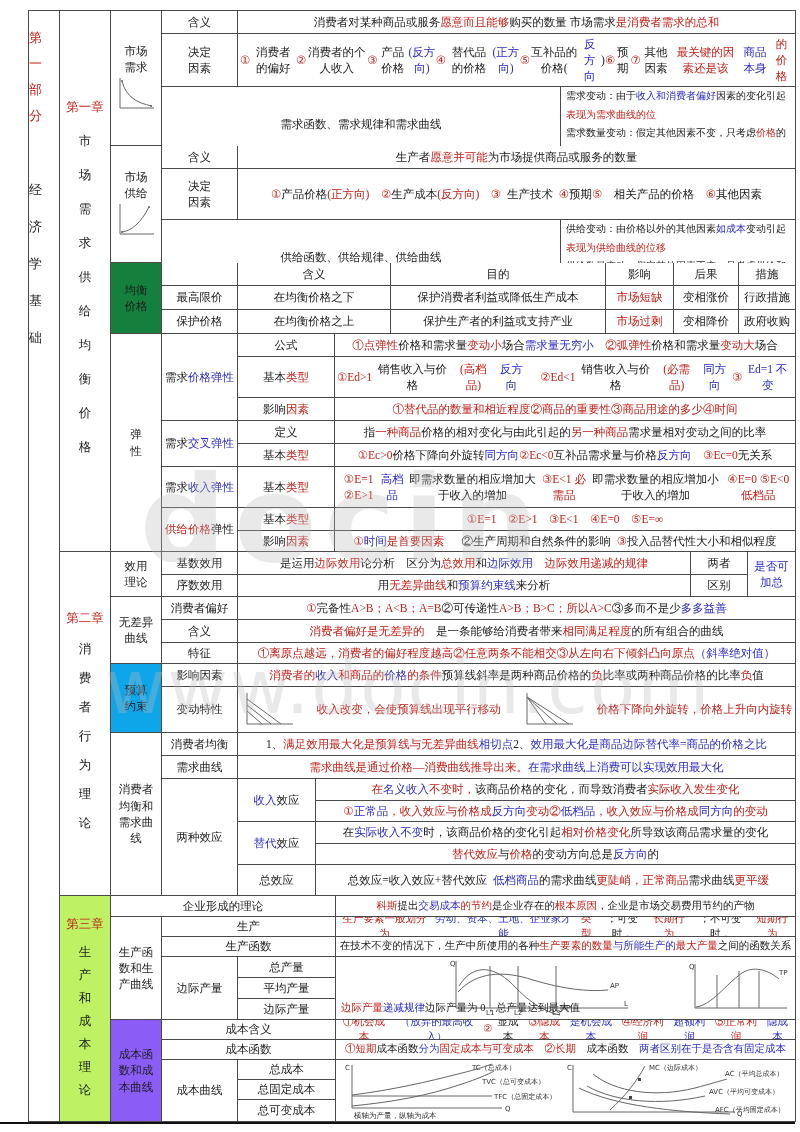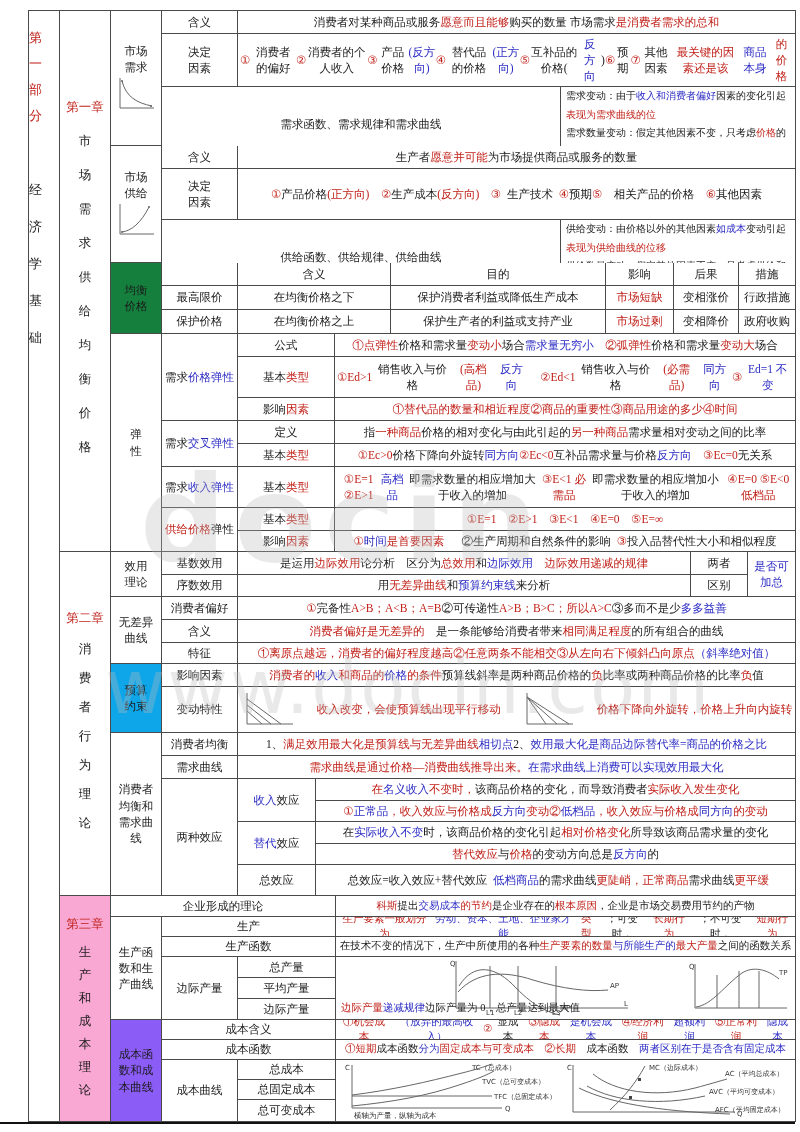--- a/index.html
+++ b/index.html
@@ -457,21 +457,21 @@
             <span class="sk">总效应=收入效应+替代效应　</span>
             <span class="sb">低档商品</span>
             <span class="sk">的需求曲线</span>
             <span class="sr">更陡峭，正常商品</span>
             <span class="sk">需求曲线</span>
             <span class="sr">更平缓</span>
           </div>
       </div>
     </div>
 
-    <div style="background:#f9a8d4;display:flex;align-items:center;justify-content:center;" class="chcell">
+    <div style="background:#bef264;display:flex;align-items:center;justify-content:center;" class="chcell">
       <div class="chnum">第三章</div>
       <div class="chname" style="line-height:23px;">生
 产
 和
 成
 本
 理
 论</div>
     </div>
 

